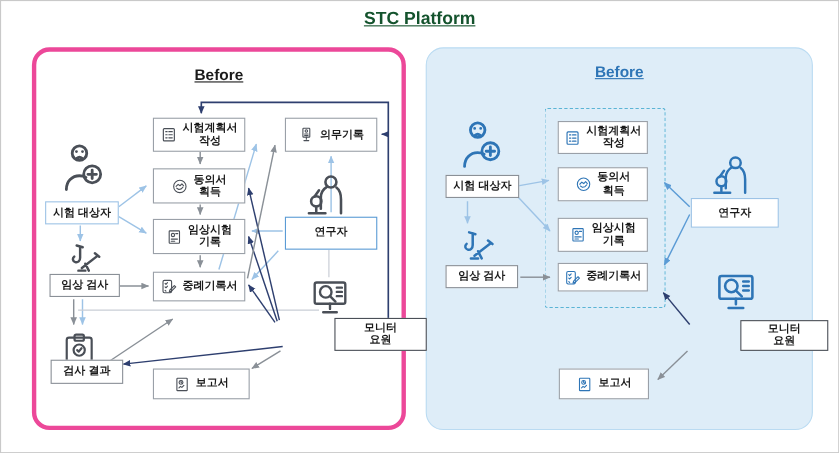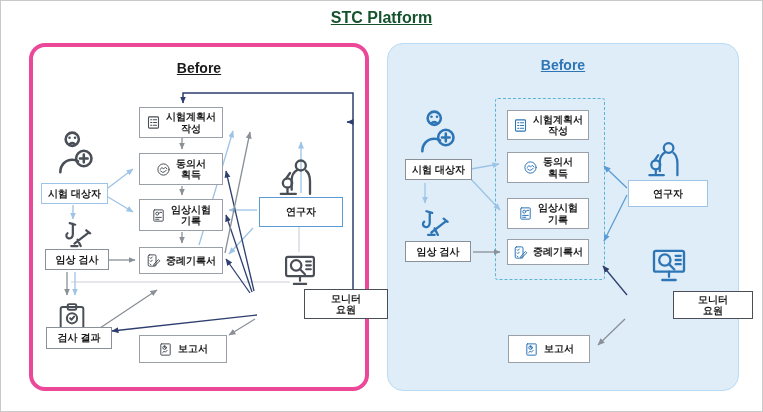--- a/index.html
+++ b/index.html
@@ -186,20 +186,28 @@
   </div>
   <div class="node" style="left:138px;top:334px;width:88px;height:28px">
     <svg class="ic gray" viewBox="0 0 24 24" fill="none" stroke="currentColor" stroke-width="1.6" stroke-linecap="round" stroke-linejoin="round">
       <rect x="4.5" y="3" width="15" height="18" rx="1"></rect>
         <circle cx="10.5" cy="9" r="2.8"></circle>
         <path d="M10.5 6.2V9l2 1.6"></path>
         <path d="M7.5 17l2.2-2.2 2 1.5 3-3"></path>
     </svg>
     <span class="lbl">보고서</span>
   </div>
+  <div class="node" style="left:258px;top:106px;width:84px;height:31px">
+    <svg class="ic gray" viewBox="0 0 24 24" fill="none" stroke="currentColor" stroke-width="1.6" stroke-linecap="round">
+      <rect x="7" y="2.5" width="10" height="13" rx="1"></rect>
+        <circle cx="12" cy="6.5" r="1.8"></circle>
+        <path d="M9.5 11h5M9.5 13h5M12 15.5v3M8.5 20.5h7"></path>
+    </svg>
+    <span class="lbl">의무기록</span>
+  </div>
   <div class="node bd-blue" style="left:258px;top:196px;width:84px;height:30px">
     <span class="lbl">연구자</span>
   </div>
   <div class="node bd-dark" style="left:258px;top:288px;width:84px;height:30px">
     <span class="lbl">모니터
 요원</span>
   </div>
 
   <svg class="persona-ic blue" style="left:414px;top:106px;width:44px;height:50px" viewBox="0 0 24 27" fill="none" stroke="currentColor" stroke-width="1.4" stroke-linecap="round" stroke-linejoin="round">
     <circle cx="10.5" cy="6" r="3.6"></circle>

